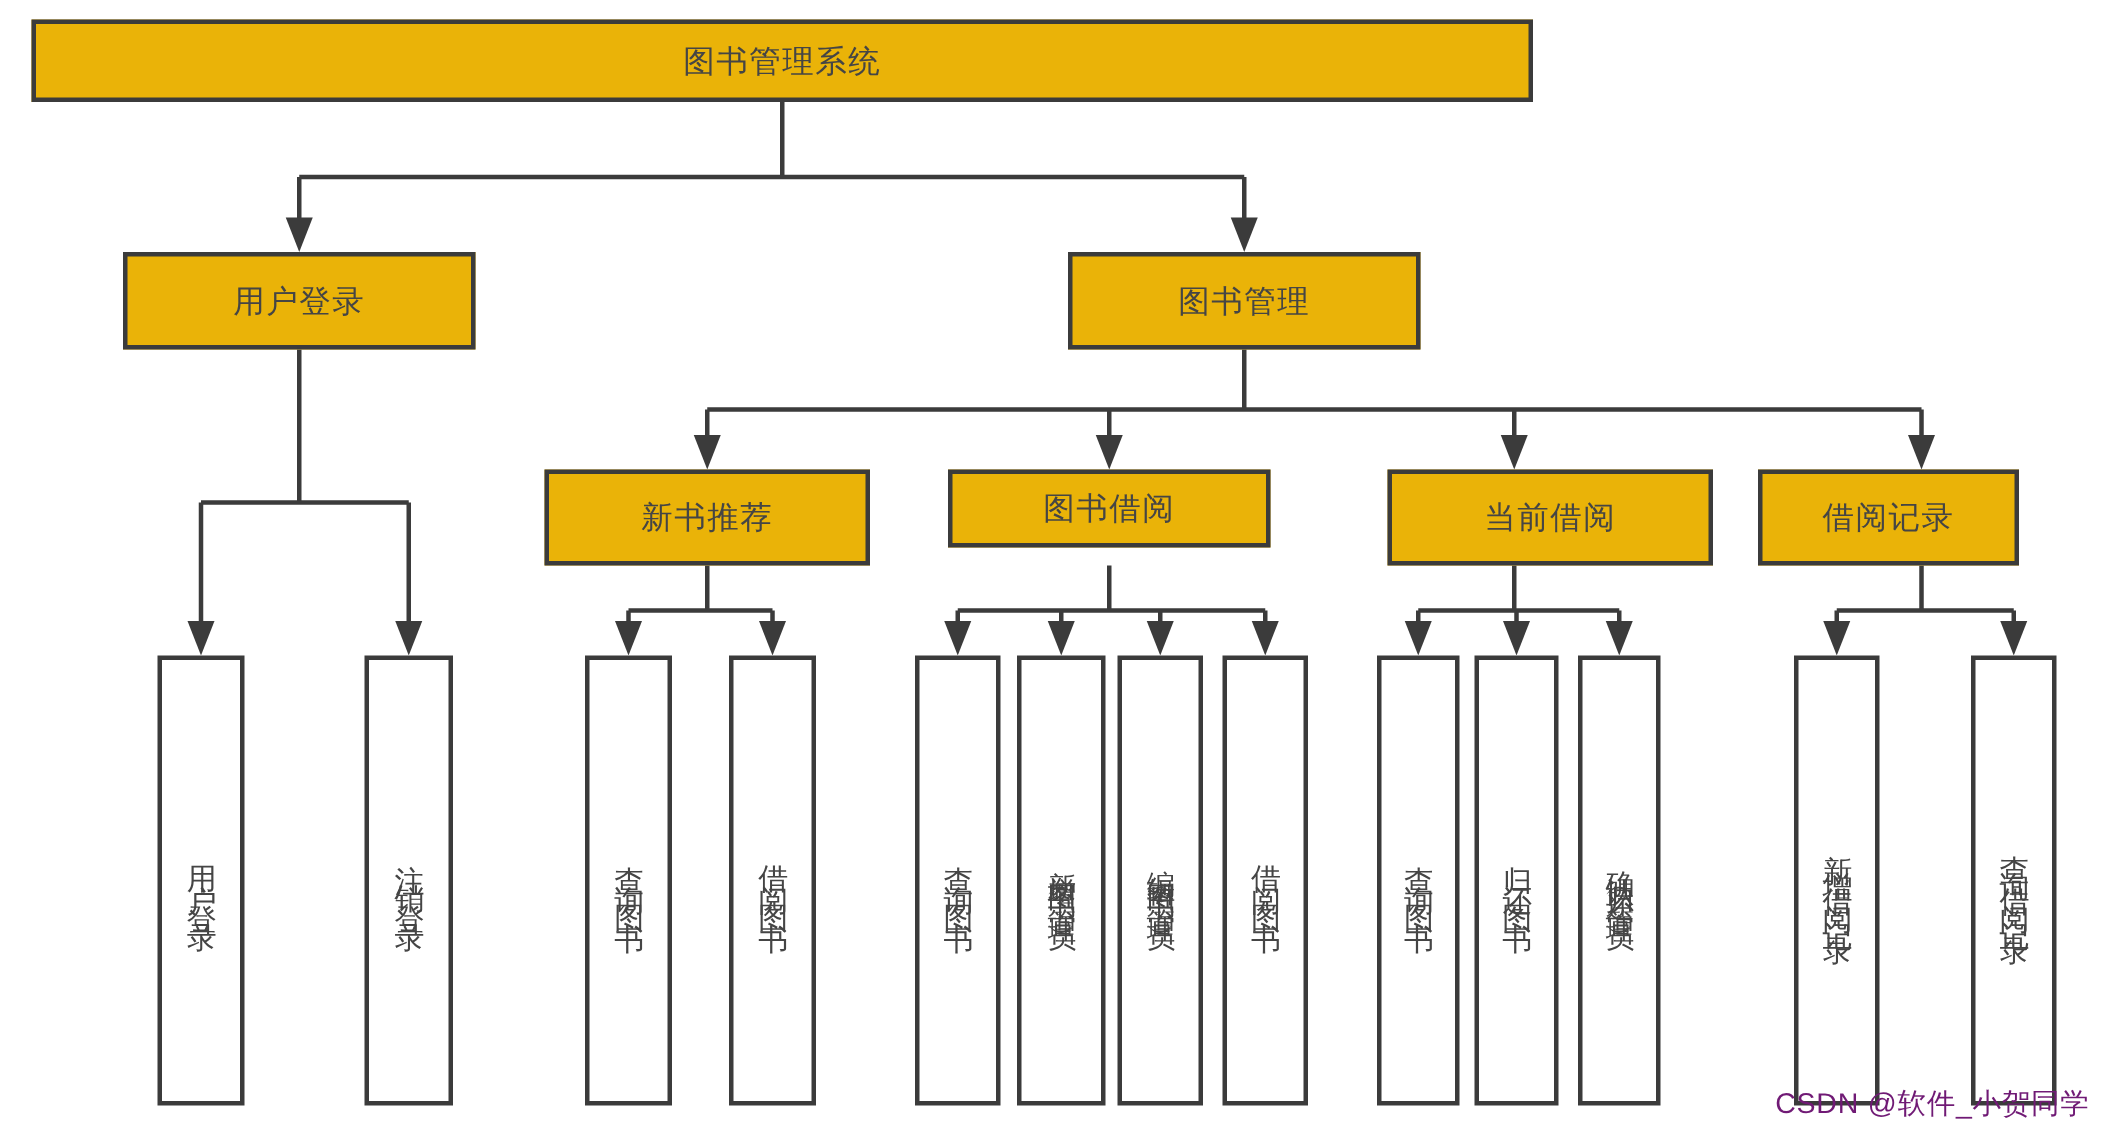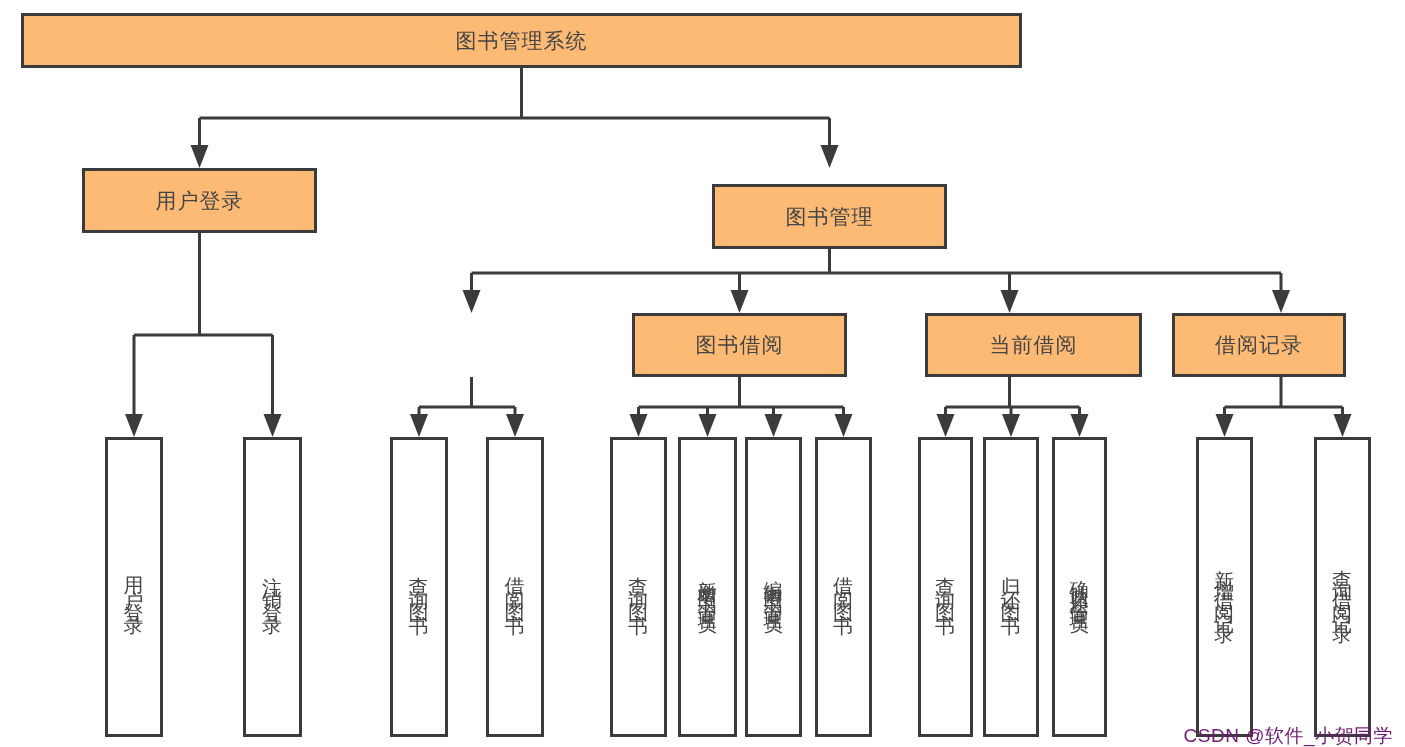--- a/index.html
+++ b/index.html
@@ -12,21 +12,21 @@
     overflow: hidden;
   }
   .connectors {
     position: absolute;
     left: 0; top: 0;
     width: 1405px; height: 747px;
   }
   .node {
     position: absolute;
     box-sizing: border-box;
-    background: #fdba74;
+    background: #eab308;
     border: 3px solid #3b3b3b;
     display: flex;
     align-items: center;
     justify-content: center;
     color: #454545;
     font-size: 21px;
     letter-spacing: 1px;
     z-index: 2;
   }
   .leaf {
@@ -101,25 +101,28 @@
     </g>
   </svg>
 
   <div class="node" style="left:21px; top:13px; width:1001px; height:55px;">
     <span>图书管理系统</span>
   </div>
 
   <div class="node" style="left:82px; top:168px; width:235px; height:65px;">
     <span>用户登录</span>
   </div>
-  <div class="node" style="left:712px; top:184px; width:235px; height:65px;">
+  <div class="node" style="left:712px; top:168px; width:235px; height:65px;">
     <span>图书管理</span>
   </div>
 
-  <div class="node" style="left:632px; top:313px; width:215px; height:64px;">
+  <div class="node" style="left:363px; top:313px; width:217px; height:64px;">
+    <span>新书推荐</span>
+  </div>
+  <div class="node" style="left:632px; top:313px; width:215px; height:52px;">
     <span>图书借阅</span>
   </div>
   <div class="node" style="left:901px; top:313px; width:217px; height:64px;margin-left:24px;">
     <span>当前借阅</span>
   </div>
   <div class="node" style="left:1172px; top:313px; width:174px; height:64px;">
     <span>借阅记录</span>
   </div>
 
   <div class="leaf" style="left:105px; width:58px;">

